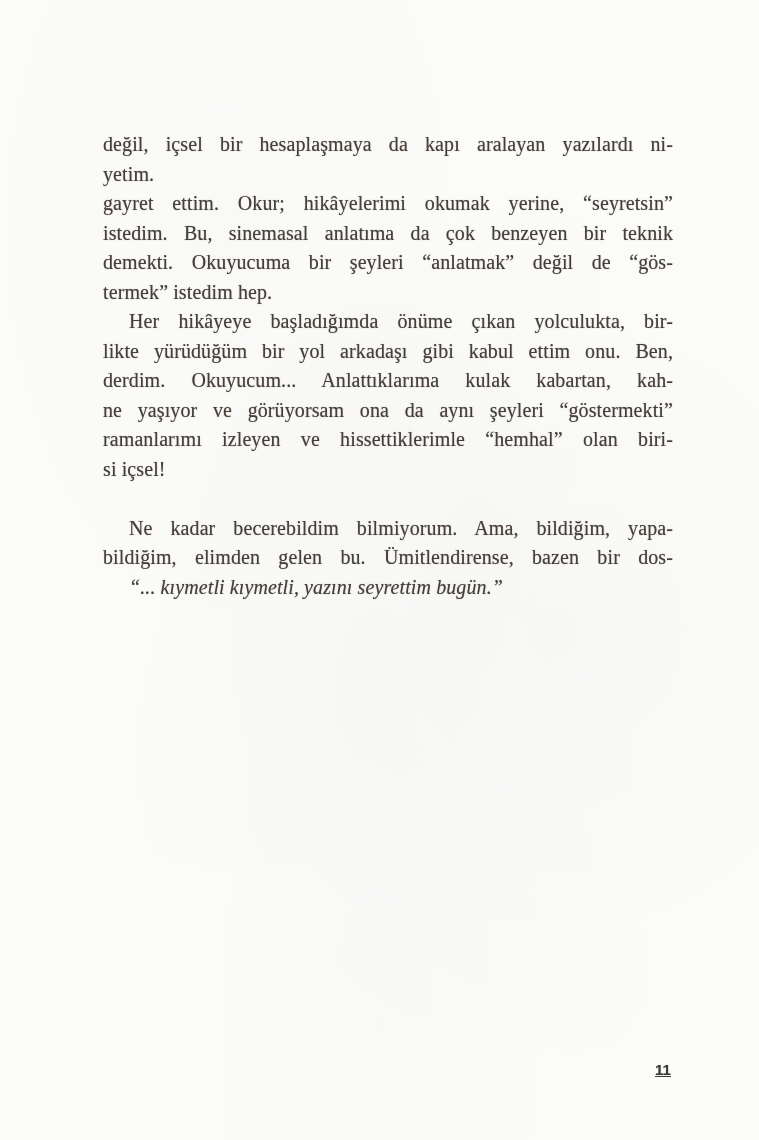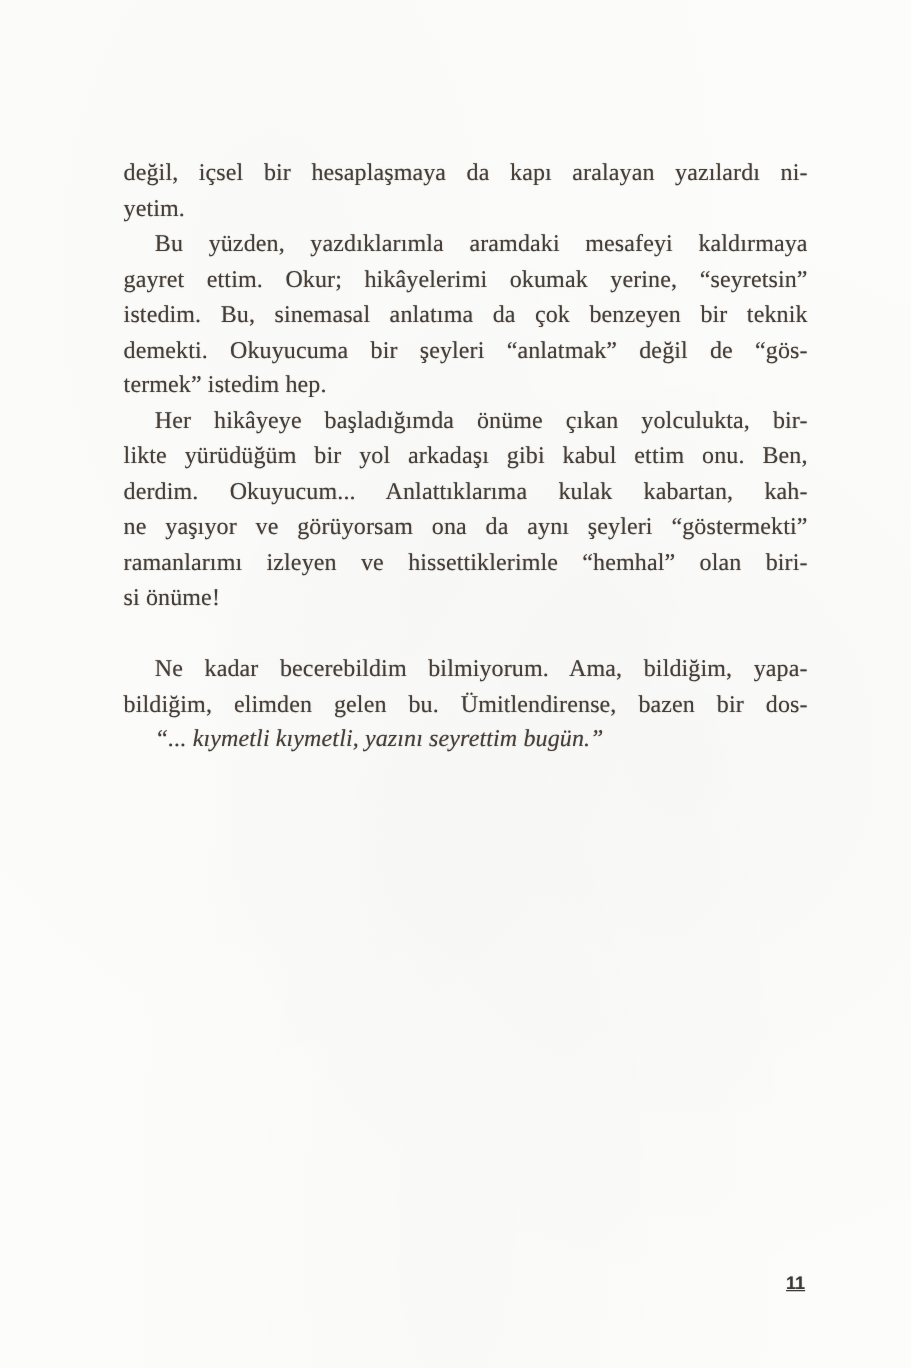--- a/index.html
+++ b/index.html
@@ -73,33 +73,32 @@
 </head>
 <body>
 
 <div class="scan-page">
   <div class="text-block" id="text-block">
       <div class="paragraph">
         <div class="line">değil, içsel bir hesaplaşmaya da kapı aralayan yazılardı ni-</div>
         <div class="line last">yetim.</div>
       </div>
       <div class="paragraph">
-        <div class="line first">Bu yüzden, yazdıklarımla aramdaki mesafeyi kaldırmaya</div>
         <div class="line">gayret ettim. Okur; hikâyelerimi okumak yerine, “seyretsin”</div>
         <div class="line">istedim. Bu, sinemasal anlatıma da çok benzeyen bir teknik</div>
         <div class="line">demekti. Okuyucuma bir şeyleri “anlatmak” değil de “gös-</div>
         <div class="line last">termek” istedim hep.</div>
       </div>
       <div class="paragraph">
         <div class="line first">Her hikâyeye başladığımda önüme çıkan yolculukta, bir-</div>
         <div class="line">likte yürüdüğüm bir yol arkadaşı gibi kabul ettim onu. Ben,</div>
         <div class="line">derdim. Okuyucum... Anlattıklarıma kulak kabartan, kah-</div>
         <div class="line">ne yaşıyor ve görüyorsam ona da aynı şeyleri “göstermekti”</div>
         <div class="line">ramanlarımı izleyen ve hissettiklerimle “hemhal” olan biri-</div>
-        <div class="line last">si önüme!</div>
+        <div class="line last">si içsel!</div>
       </div>
       <div class="paragraph gap-before">
         <div class="line first">Ne kadar becerebildim bilmiyorum. Ama, bildiğim, yapa-</div>
         <div class="line">bildiğim, elimden gelen bu. Ümitlendirense, bazen bir dos-</div>
       </div>
       <div class="paragraph italic">
         <div class="line first last">“... kıymetli kıymetli, yazını seyrettim bugün.”</div>
       </div>
     </div>
   <div class="page-number">11</div>

